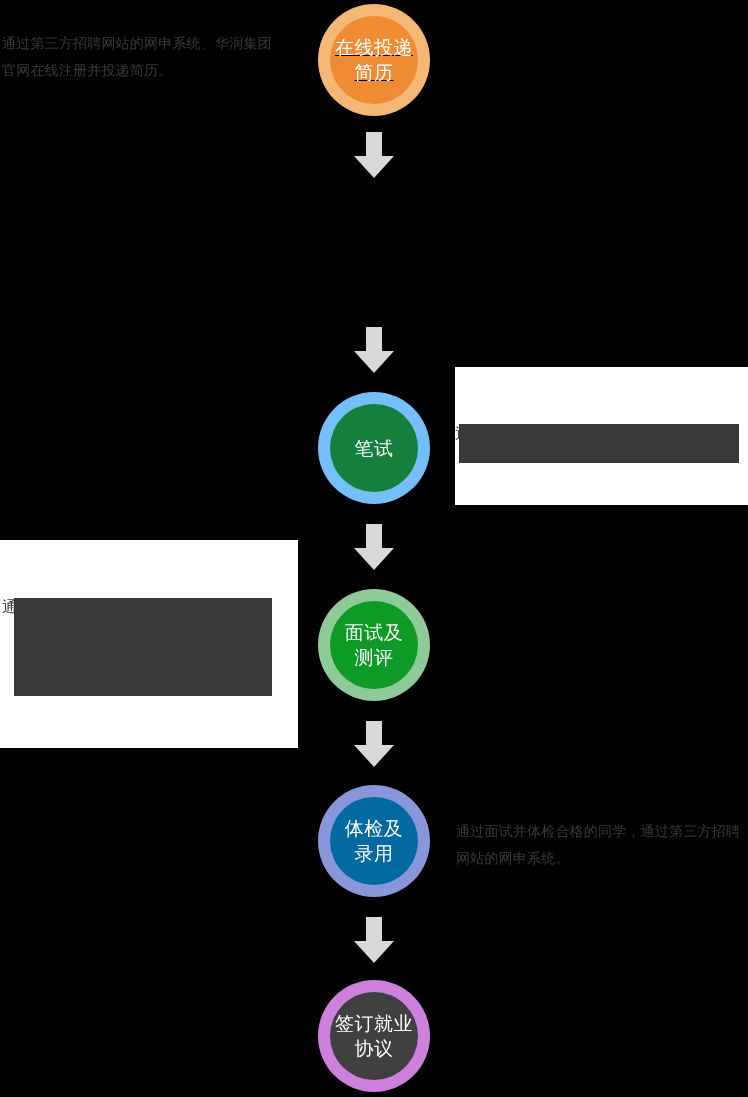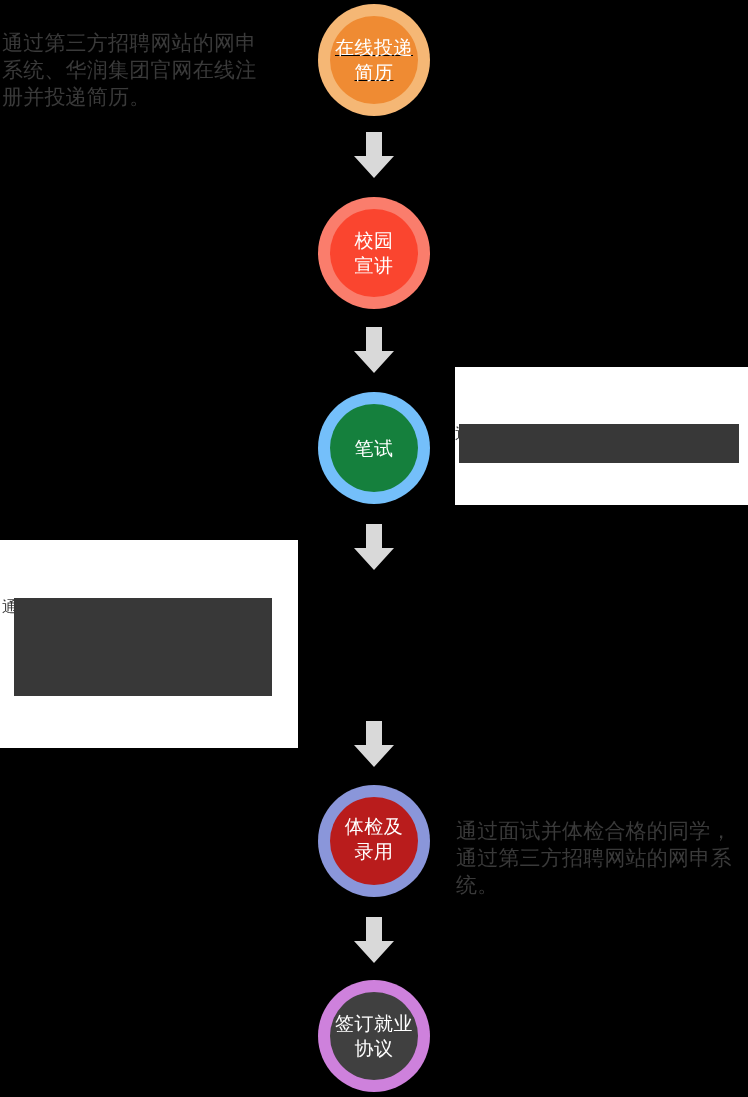--- a/index.html
+++ b/index.html
@@ -43,21 +43,21 @@
     position: absolute;
     width: 44px;
     height: 46px;
   }
   .arrow svg { display: block; width: 100%; height: 100%; }
 
   
   .note-free {
     position: absolute;
     color: #3a3a3a;
-    font-size: 21px;
+    font-size: 14px;
     line-height: 27px;
     letter-spacing: 0.2px;
   }
 
   
   .note-box {
     position: absolute;
     background: #ffffff;
     box-sizing: border-box;
   }
@@ -87,26 +87,20 @@
 简历</span>
     </div>
   </div>
 
   <div class="arrow" style="left:352px; top:132px;">
     <svg viewBox="0 0 44 46" xmlns="http://www.w3.org/2000/svg">
       <polygon points="14,0 30,0 30,24 42,24 22,46 2,24 14,24" fill="#d9d9d9"></polygon>
     </svg>
   </div>
 
-  <div class="node" style="left:318px; top:197px; width:112px; height:112px; background:#fa7d6c;">
-    <div style="width:88px;height:88px;border-radius:50%;background:#fa452f;display:flex;align-items:center;justify-content:center;">
-      <span class="node-label">校园
-宣讲</span>
-    </div>
-  </div>
 
   <div class="arrow" style="left:352px; top:327px;">
     <svg viewBox="0 0 44 46" xmlns="http://www.w3.org/2000/svg">
       <polygon points="14,0 30,0 30,24 42,24 22,46 2,24 14,24" fill="#d9d9d9"></polygon>
     </svg>
   </div>
 
   <div class="note-box" style="left:455px; top:367px; width:293px; height:138px;">
     <div class="note-text" style="left:0px; top:54px; width:293px;">通过笔试…</div>
     <div class="redaction" style="left:4px; top:57px; width:280px; height:39px;"></div>
@@ -122,29 +116,35 @@
     <svg viewBox="0 0 44 46" xmlns="http://www.w3.org/2000/svg">
       <polygon points="14,0 30,0 30,24 42,24 22,46 2,24 14,24" fill="#d9d9d9"></polygon>
     </svg>
   </div>
 
   <div class="note-box" style="left:0px; top:540px; width:298px; height:208px;">
     <div class="note-text" style="left:2px; top:54px; width:294px;">通过…试”…用…</div>
     <div class="redaction" style="left:14px; top:58px; width:258px; height:98px;"></div>
   </div>
 
+  <div class="node" style="left:318px; top:589px; width:112px; height:112px; background:#8ecb98;">
+    <div style="width:88px;height:88px;border-radius:50%;background:#0d9b26;display:flex;align-items:center;justify-content:center;">
+      <span class="node-label">面试及
+测评</span>
+    </div>
+  </div>
 
   <div class="arrow" style="left:352px; top:721px;">
     <svg viewBox="0 0 44 46" xmlns="http://www.w3.org/2000/svg">
       <polygon points="14,0 30,0 30,24 42,24 22,46 2,24 14,24" fill="#d9d9d9"></polygon>
     </svg>
   </div>
 
   <div class="node" style="left:318px; top:785px; width:112px; height:112px; background:#8a96da;">
-    <div style="width:88px;height:88px;border-radius:50%;background:#b91c1c;display:flex;align-items:center;justify-content:center;font-family:Liberation Mono, monospace;">
+    <div style="width:88px;height:88px;border-radius:50%;background:#0369a1;display:flex;align-items:center;justify-content:center;">
       <span class="node-label">体检及
 录用</span>
     </div>
   </div>
 
   <div class="note-free" style="left:456px; top:818px; width:292px;">通过面试并体检合格的同学，通过第三方招聘网站的网申系统。</div>
 
   <div class="arrow" style="left:352px; top:917px;">
     <svg viewBox="0 0 44 46" xmlns="http://www.w3.org/2000/svg">
       <polygon points="14,0 30,0 30,24 42,24 22,46 2,24 14,24" fill="#d9d9d9"></polygon>

